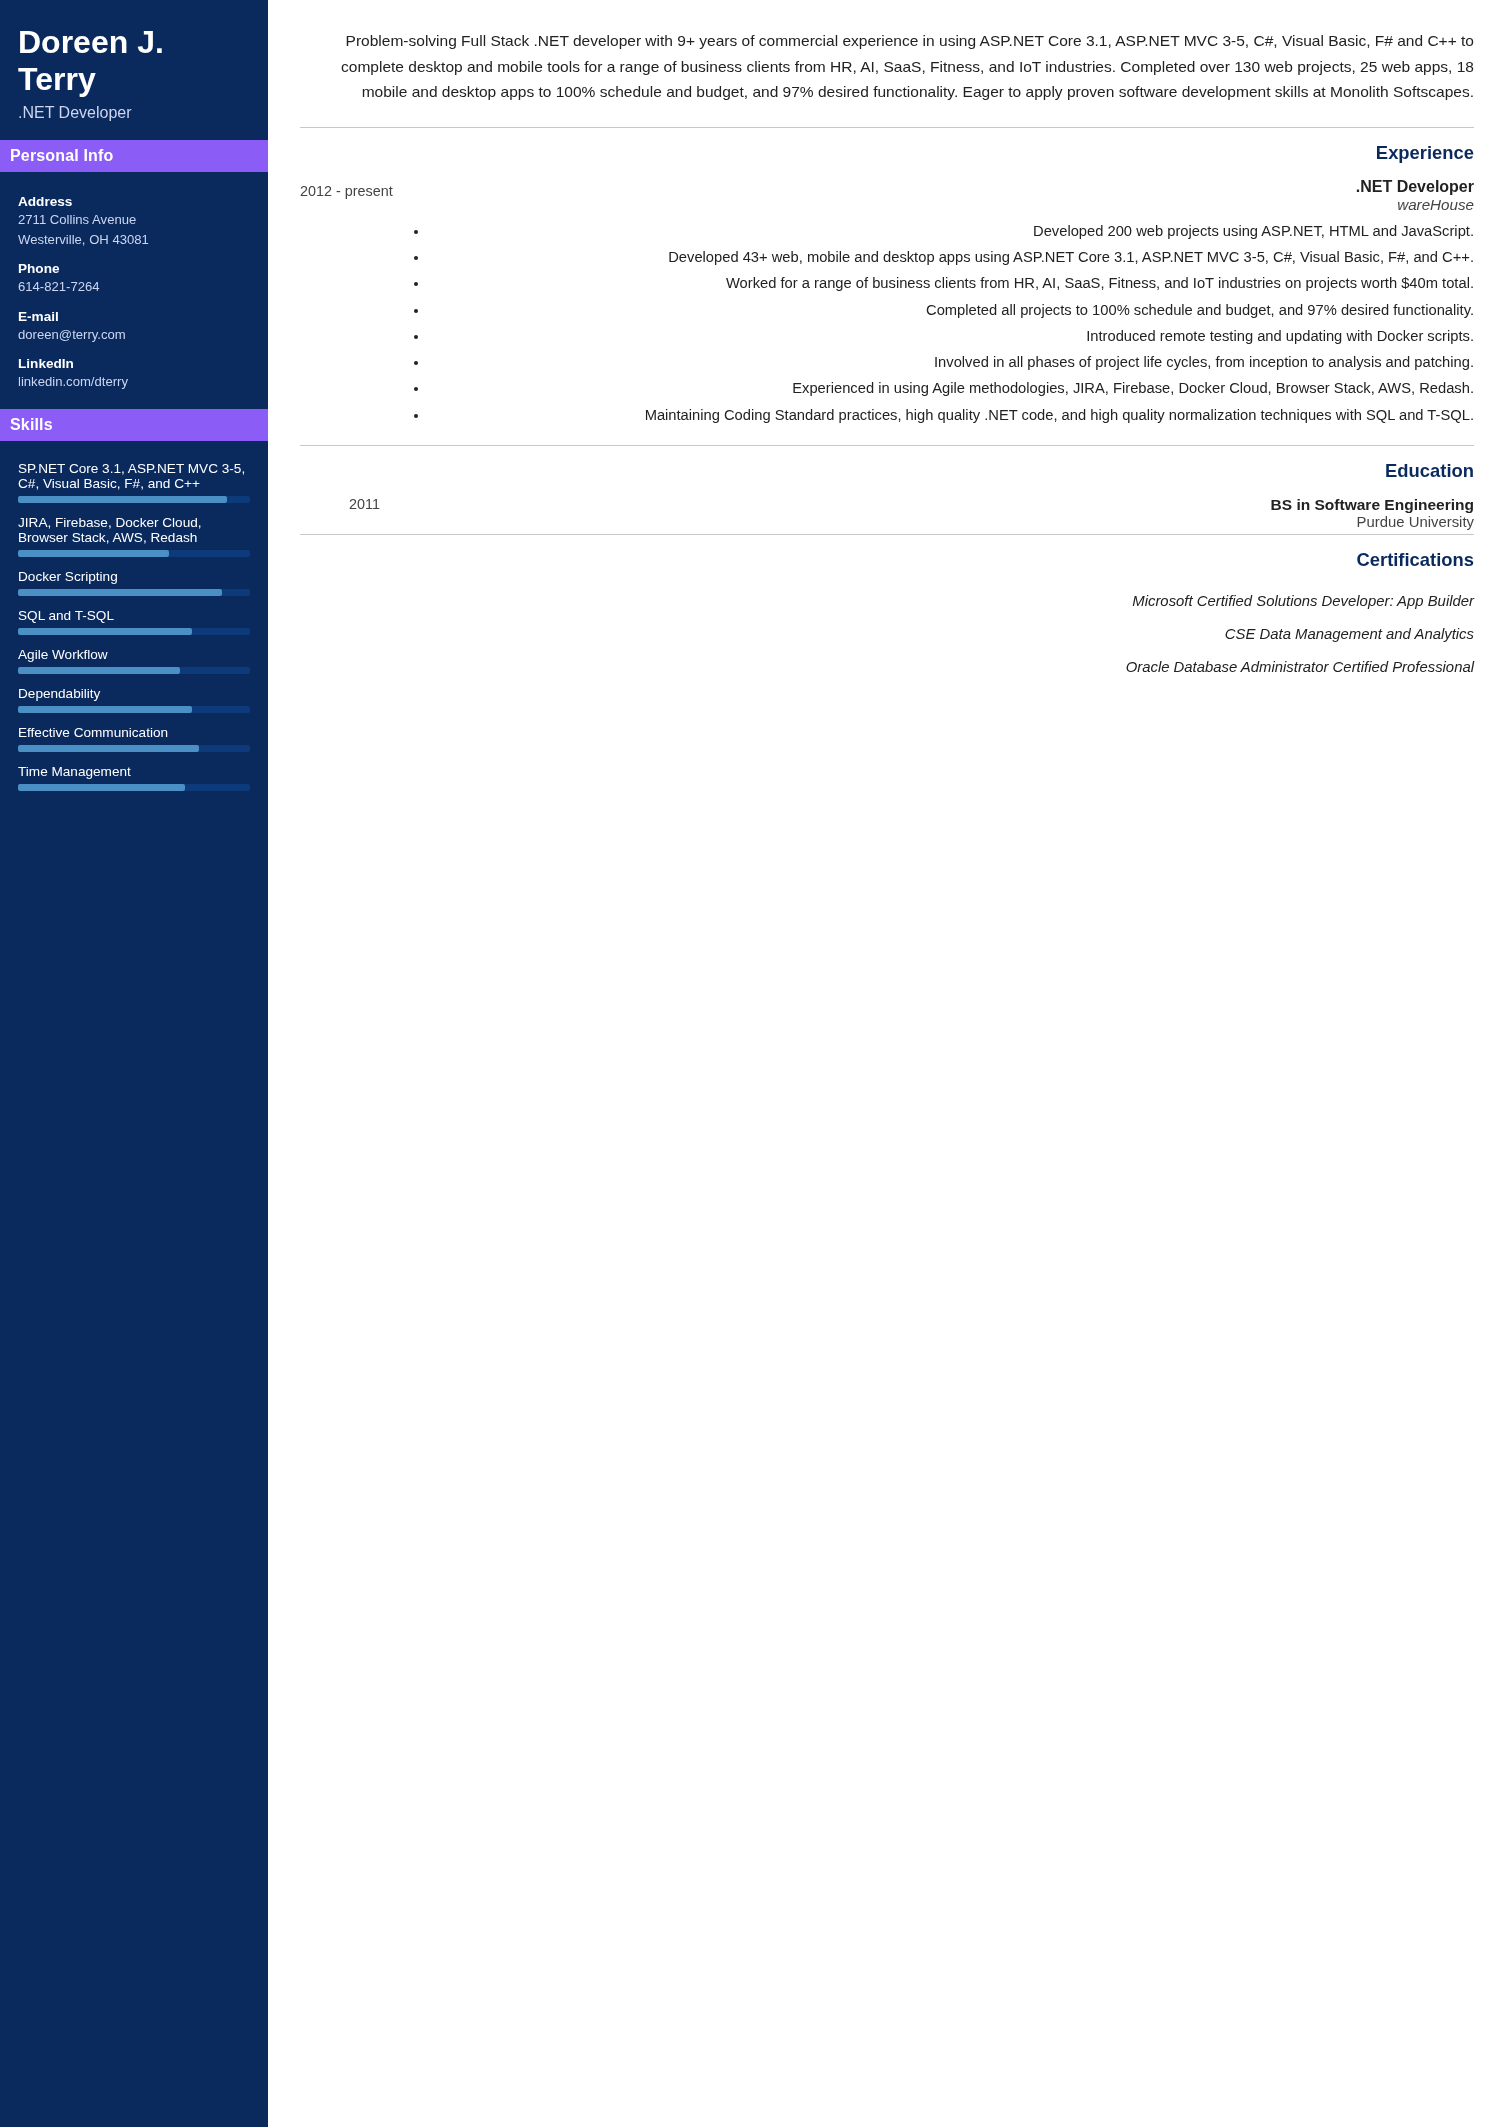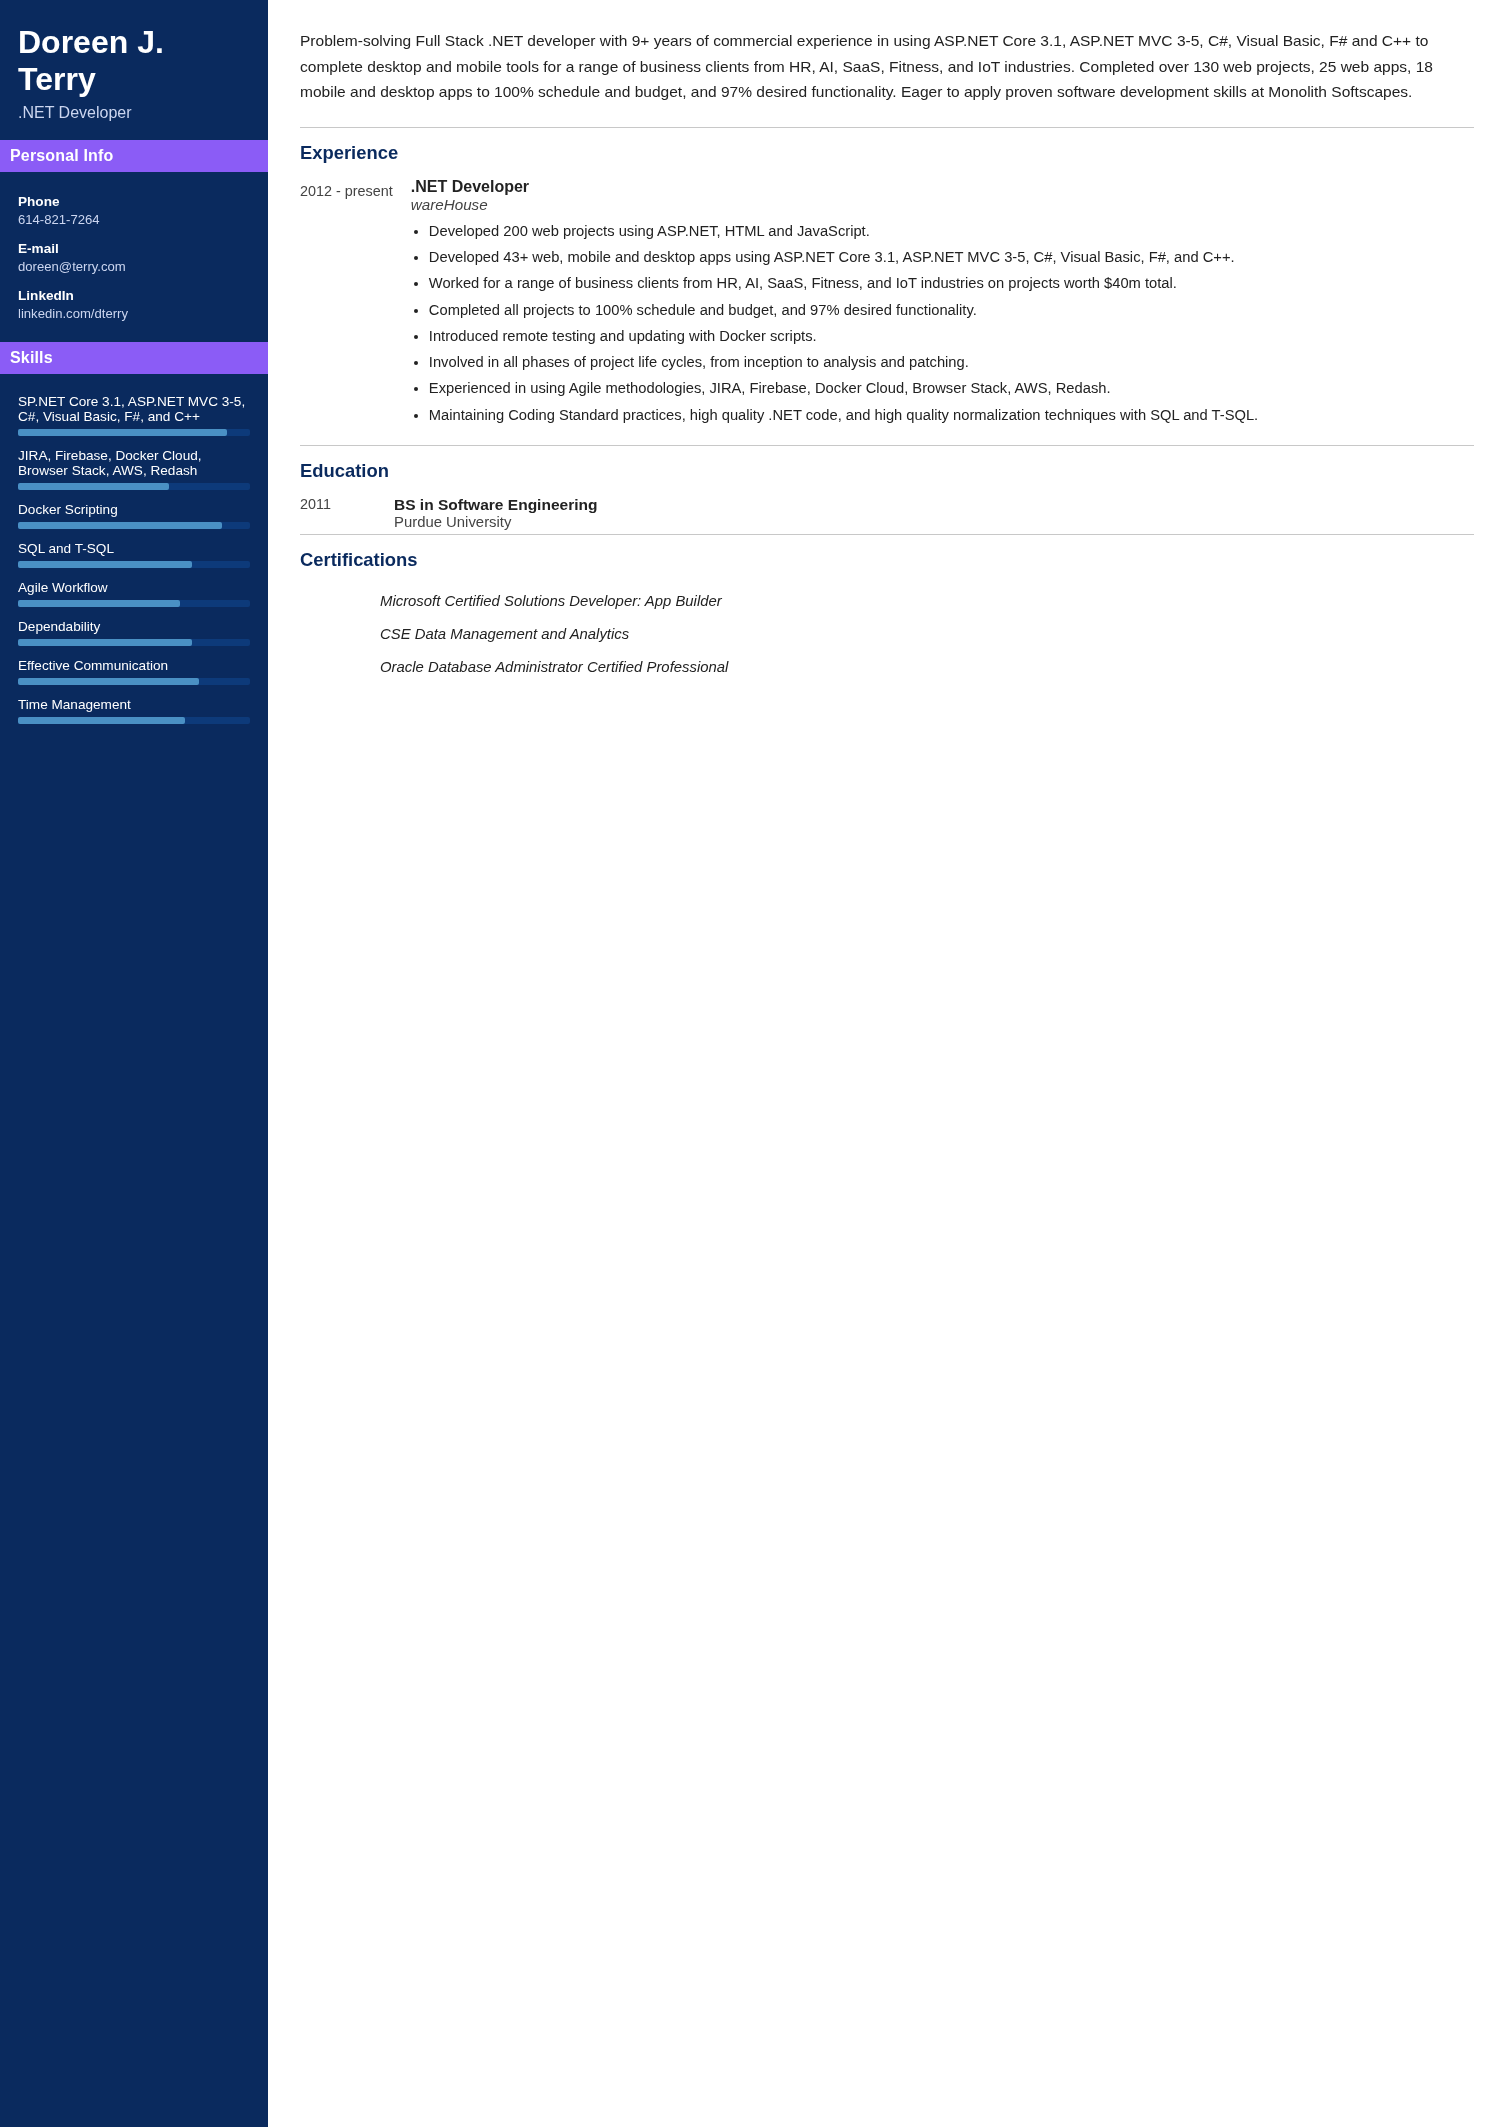--- a/index.html
+++ b/index.html
@@ -76,20 +76,21 @@
     .skill-bar-fill {
       background: #4a90c4;
       height: 7px;
       border-radius: 2px;
     }
     .main {
       flex: 1;
       padding: 28px 32px 28px 32px;
       background: #fff;
       color: #222;
+      text-align: right;
     }
     .summary-text {
       font-size: 0.97rem;
       color: #222;
       line-height: 1.65;
       margin-bottom: 22px;
     }
     .section-divider {
       border: none;
       border-top: 1px solid #c8c8c8;
@@ -173,20 +174,25 @@
   </style>
 </head>
 <body>
 
 <div class="sidebar">
   <div class="sidebar-name">Doreen J. Terry</div>
   <div class="sidebar-title">.NET Developer</div>
 
   <div class="sidebar-section-header">Personal Info</div>
 
+  <div>
+    <div class="info-label">Address</div>
+    <div class="info-value">2711 Collins Avenue</div>
+    <div class="info-value">Westerville, OH 43081</div>
+  </div>
 
   <div>
     <div class="info-label">Phone</div>
     <div class="info-value">614-821-7264</div>
   </div>
 
   <div>
     <div class="info-label">E-mail</div>
     <div class="info-value">doreen@terry.com</div>
   </div>

